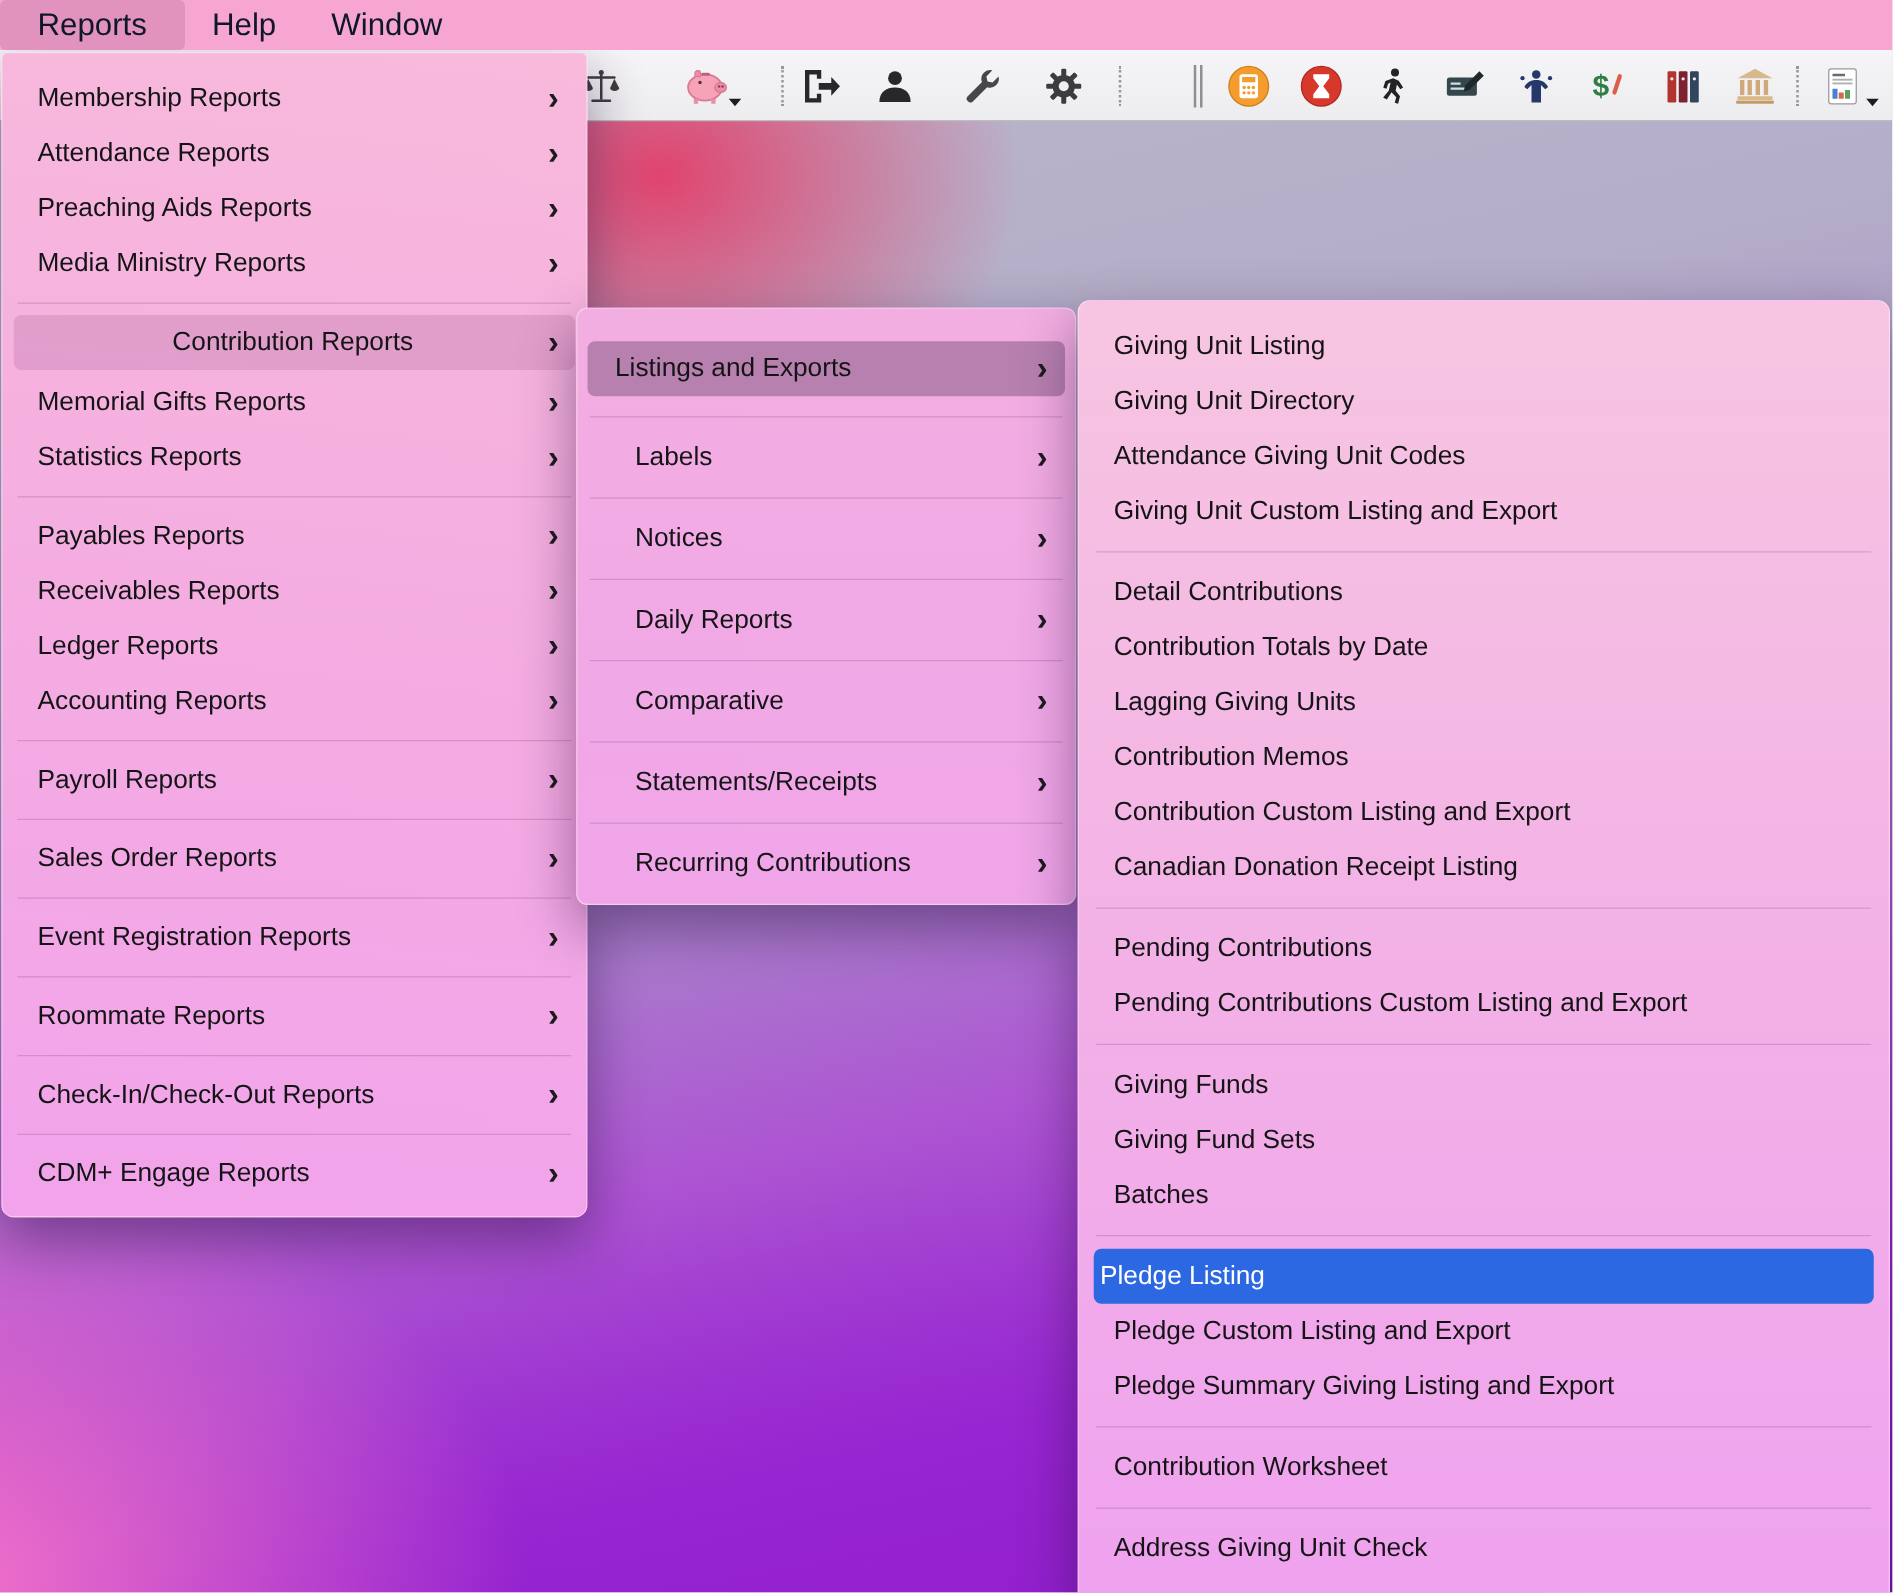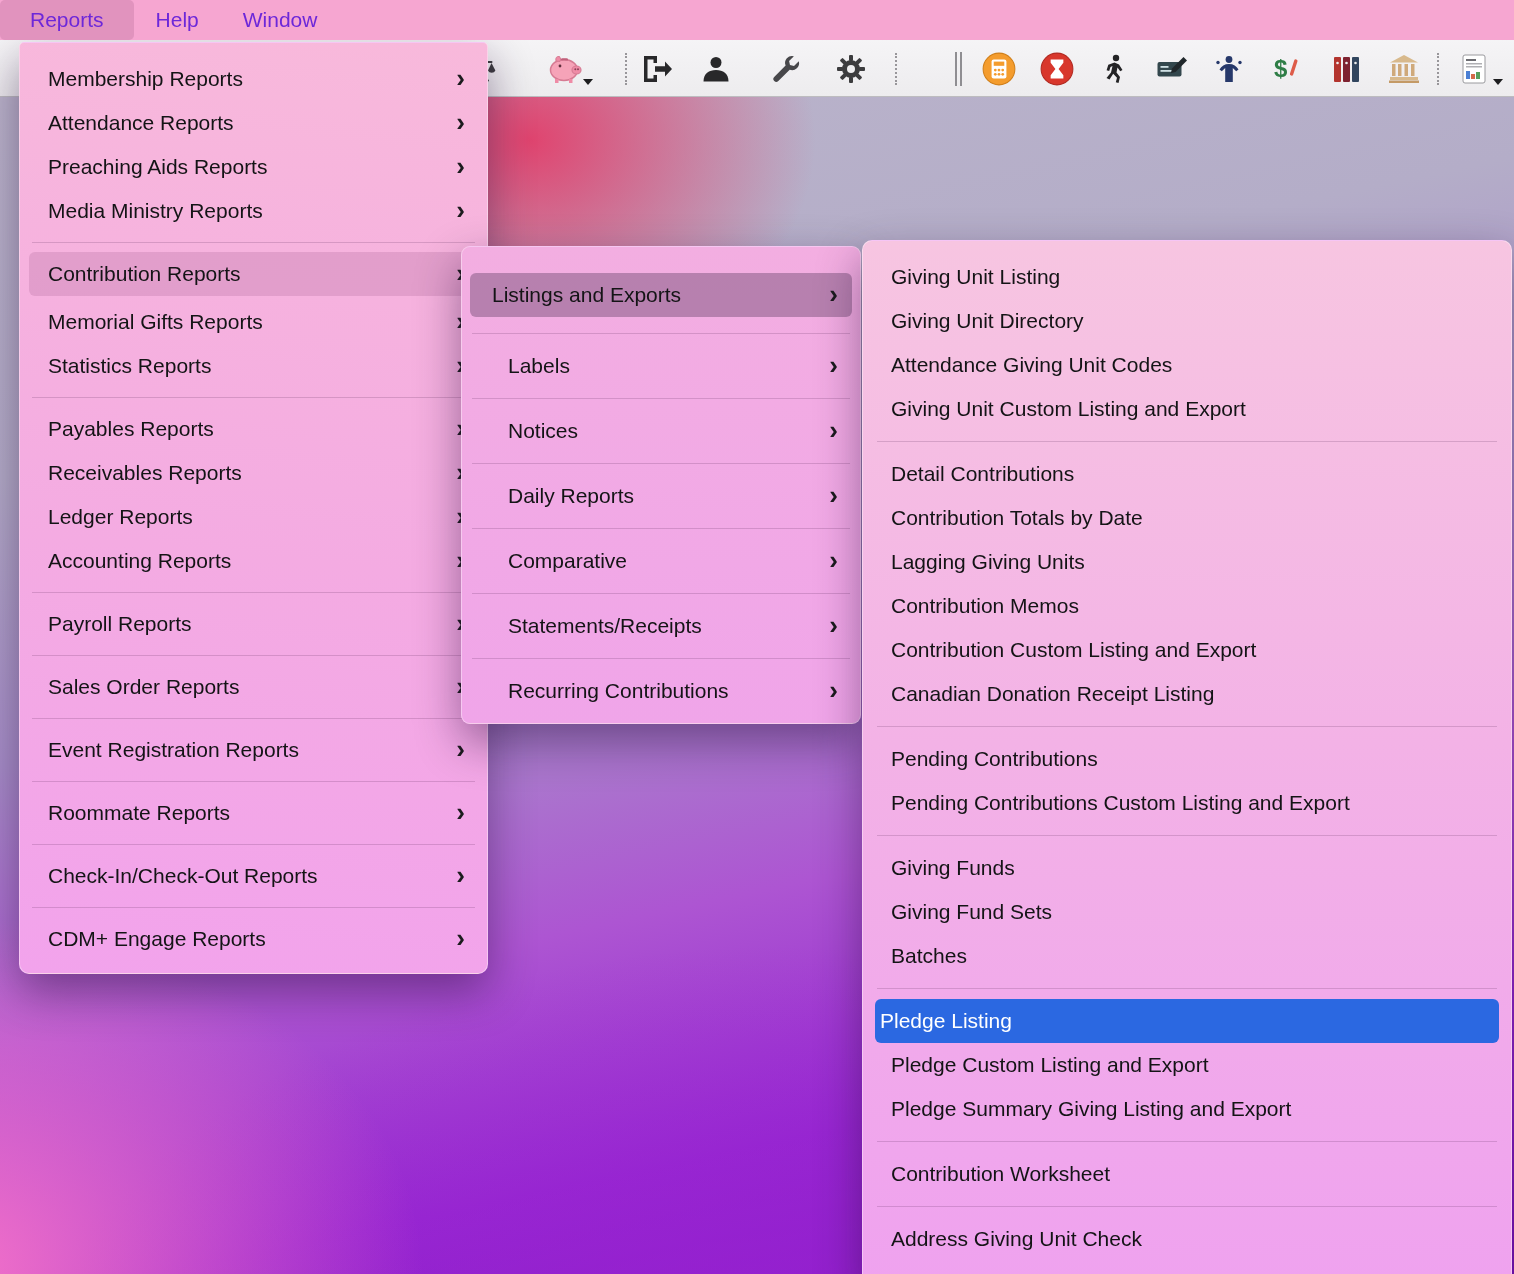--- a/index.html
+++ b/index.html
@@ -17,21 +17,21 @@
       linear-gradient(168deg, #bdb7cc 0%, #b4adc8 30%, #a88fc9 48%, #ad55d2 66%, #9427cf 82%, #7b14bb 100%);
   }
 
   
   .menubar {
     position:absolute; top:0; left:0; right:0; height:40px;
     background:#f6a6d1; display:flex; align-items:stretch; z-index:60;
   }
   .mb-item {
     display:flex; align-items:center; padding:0 22px;
-    font-size:21px; font-weight:500; color:#6d28d9; border-radius:5px; cursor:default;
+    font-size:25px; font-weight:500; color:#0f172a; border-radius:5px; cursor:default;
   }
   .mb-item.first { padding:0 30px; }
   .mb-item.selected { background:rgba(70,15,55,0.12); }
 
   
   .toolbar {
     position:absolute; top:40px; left:0; right:0; height:57px;
     background:linear-gradient(#f5f4f6 0%, #edecee 100%);
     border-bottom:1px solid #bdbcbf; z-index:10;
   }
@@ -48,21 +48,21 @@
   .tb-dbl { position:absolute; top:12px; height:34px; width:7px;
             border-left:2px solid #8f8e92; border-right:2px solid #8f8e92; }
 
   
   .menu {
     position:absolute;
     border:1px solid rgba(255,255,255,0.38);
     box-shadow:0 18px 45px rgba(35,8,55,0.45);
   }
   .menu1 {
-    left:19px; top:42px; width:469px;
+    left:1px; top:42px; width:469px;
     border-radius:5px 5px 10px 10px; padding:14px 0 12px;
     background:linear-gradient(186deg,#f8b9db 0%,#f4abe2 55%,#f2a3ec 100%);
     z-index:40;
   }
   .menu2 {
     left:461px; top:246px; width:400px;
     border-radius:9px; padding:10px 0;
     background:linear-gradient(180deg,#f3aee1 0%,#f0a5e9 100%);
     z-index:41;
   }
@@ -75,21 +75,21 @@
 
   .mi {
     height:44px; display:flex; align-items:center;
     padding:0 22px 0 28px; font-size:21px; color:#141416; cursor:default;
   }
   .mi .mi-label { flex:1; white-space:nowrap; }
   .chev { font-size:26px; font-weight:600; color:#1b1b1d; line-height:1; margin-top:-3px; }
 
   .menu1 .mi.hl-pink {
     background:rgba(95,25,80,0.13); border-radius:6px;
-    margin:4px 9px; padding:0 13px 0 19px;
+    margin:4px 9px; padding:0 13px 0 19px;text-align:center;
   }
   .menu2 .mi { padding-left:46px; }
   .menu2 .mi.hl-dark {
     background:rgba(45,25,55,0.30); border-radius:6px;
     margin:16px 8px; padding:0 14px 0 22px;
   }
   .menu3 .mi { padding-left:28px; }
   .menu3 .mi.hl-blue {
     background:#2b68e1; color:#ffffff; border-radius:6px;
     margin:0 12px; padding-left:5px;

